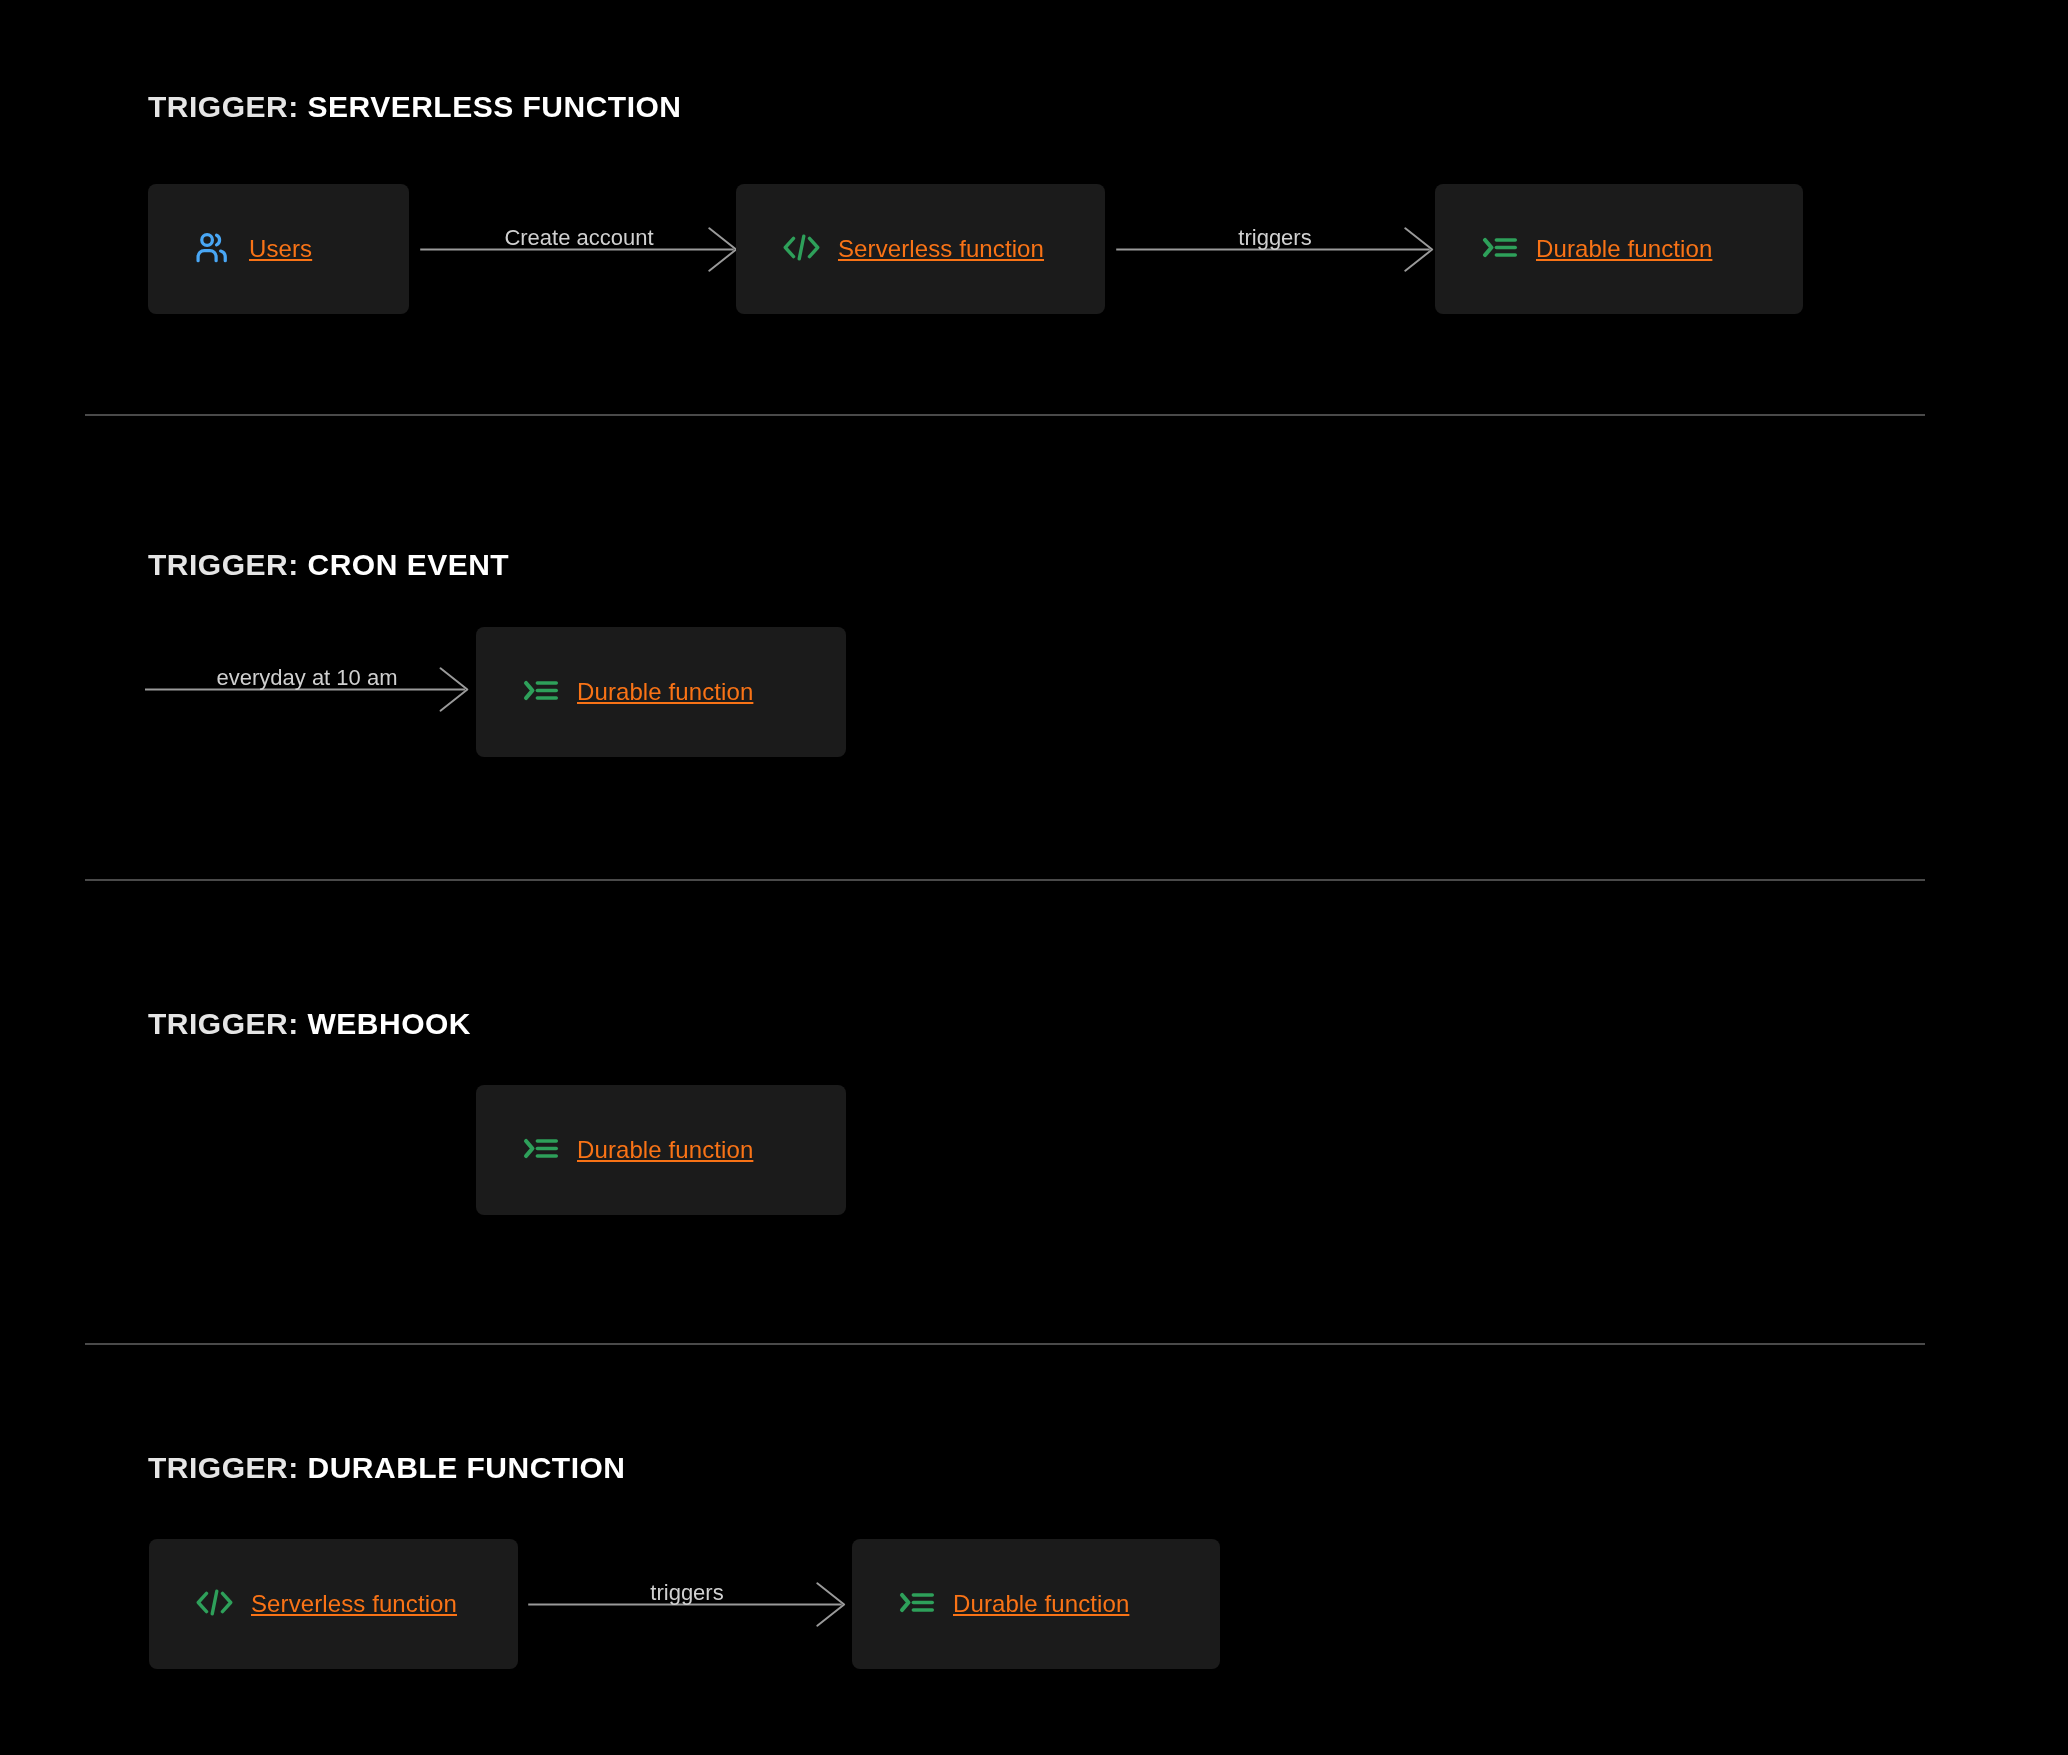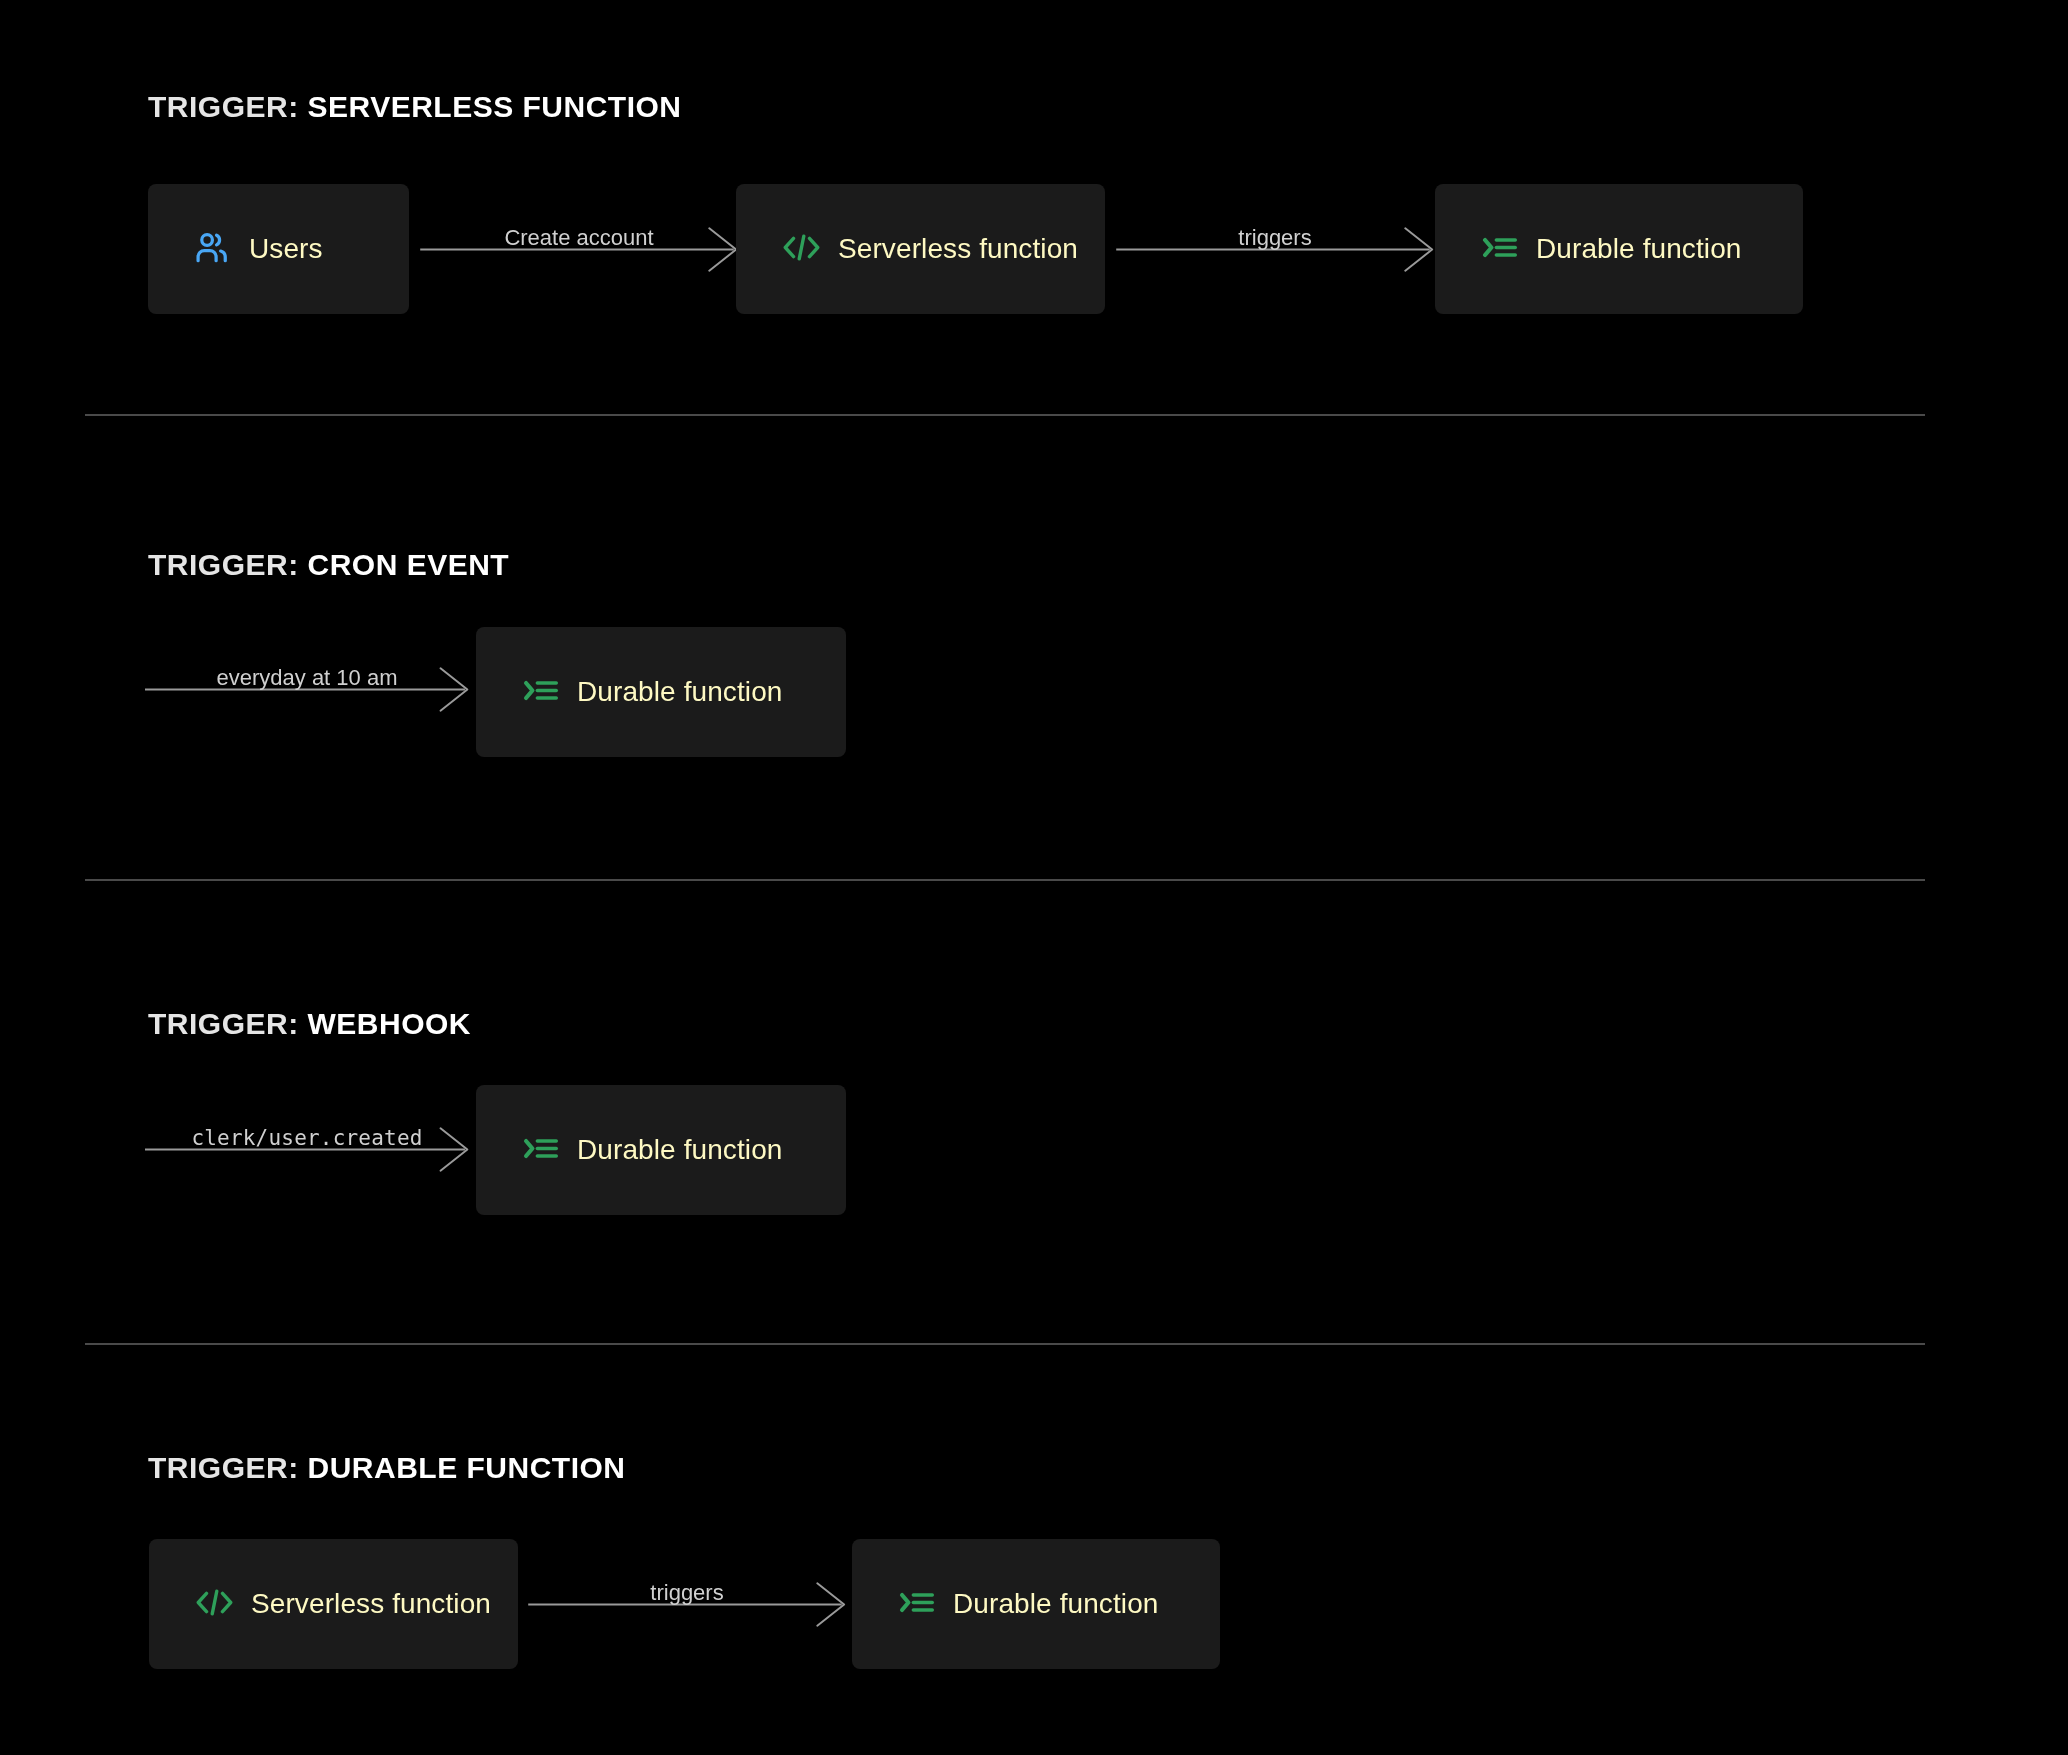--- a/index.html
+++ b/index.html
@@ -46,25 +46,26 @@
     align-items: center;
     box-sizing: border-box;
   }
   .node-inner {
     display: flex;
     align-items: center;
     gap: 18px;
     padding-left: 47px;
   }
   .node-label {
-    color: #fef9c3;
-    font-size: 28px;
+    color: #f97316;
+    font-size: 24px;
     line-height: 1;
     white-space: nowrap;
     letter-spacing: 0.1px;
+    text-decoration: underline;
   }
   .node-icon {
     display: block;
     flex: 0 0 auto;
   }
 
   
   .arrow {
     position: absolute;
     height: 57px;
@@ -193,27 +194,20 @@
     </div>
   </div>
 
   <div class="divider" style="left:85px; top:879px; width:1840px;"></div>
 
   <div class="section-title" style="left:148px; top:1009px;text-align:right;">
     <span class="kw">TRIGGER: </span>
     <span class="rest">WEBHOOK</span>
   </div>
 
-  <div class="arrow" style="left:145px; top:1121px; width:324px;">
-    <span class="arrow-label mono">clerk/user.created</span>
-    <svg width="324" height="57" viewBox="0 0 398 70">
-      <line x1="0" y1="35" x2="393" y2="35" stroke="#9a9a9a" stroke-width="2.4"></line>
-      <polyline points="363,9 396,35 363,61" fill="none" stroke="#9a9a9a" stroke-width="2.4" stroke-linecap="round" stroke-linejoin="round"></polyline>
-    </svg>
-  </div>
 
   <div class="node" style="left:476px; top:1085px; width:370px; height:130px;">
     <div class="node-inner">
       <span class="node-icon">
         <svg width="36" height="29" viewBox="0 0 26 20" fill="none" stroke="#2ea05a" stroke-width="2.6" stroke-linecap="round" stroke-linejoin="round">
           <polyline points="2.2,4.6 6.8,10 2.2,15.4" stroke-width="3"></polyline>
           <line x1="10.4" y1="4.6" x2="24" y2="4.6"></line>
           <line x1="10.4" y1="10" x2="24" y2="10"></line>
           <line x1="10.4" y1="15.4" x2="24" y2="15.4"></line>
         </svg>

